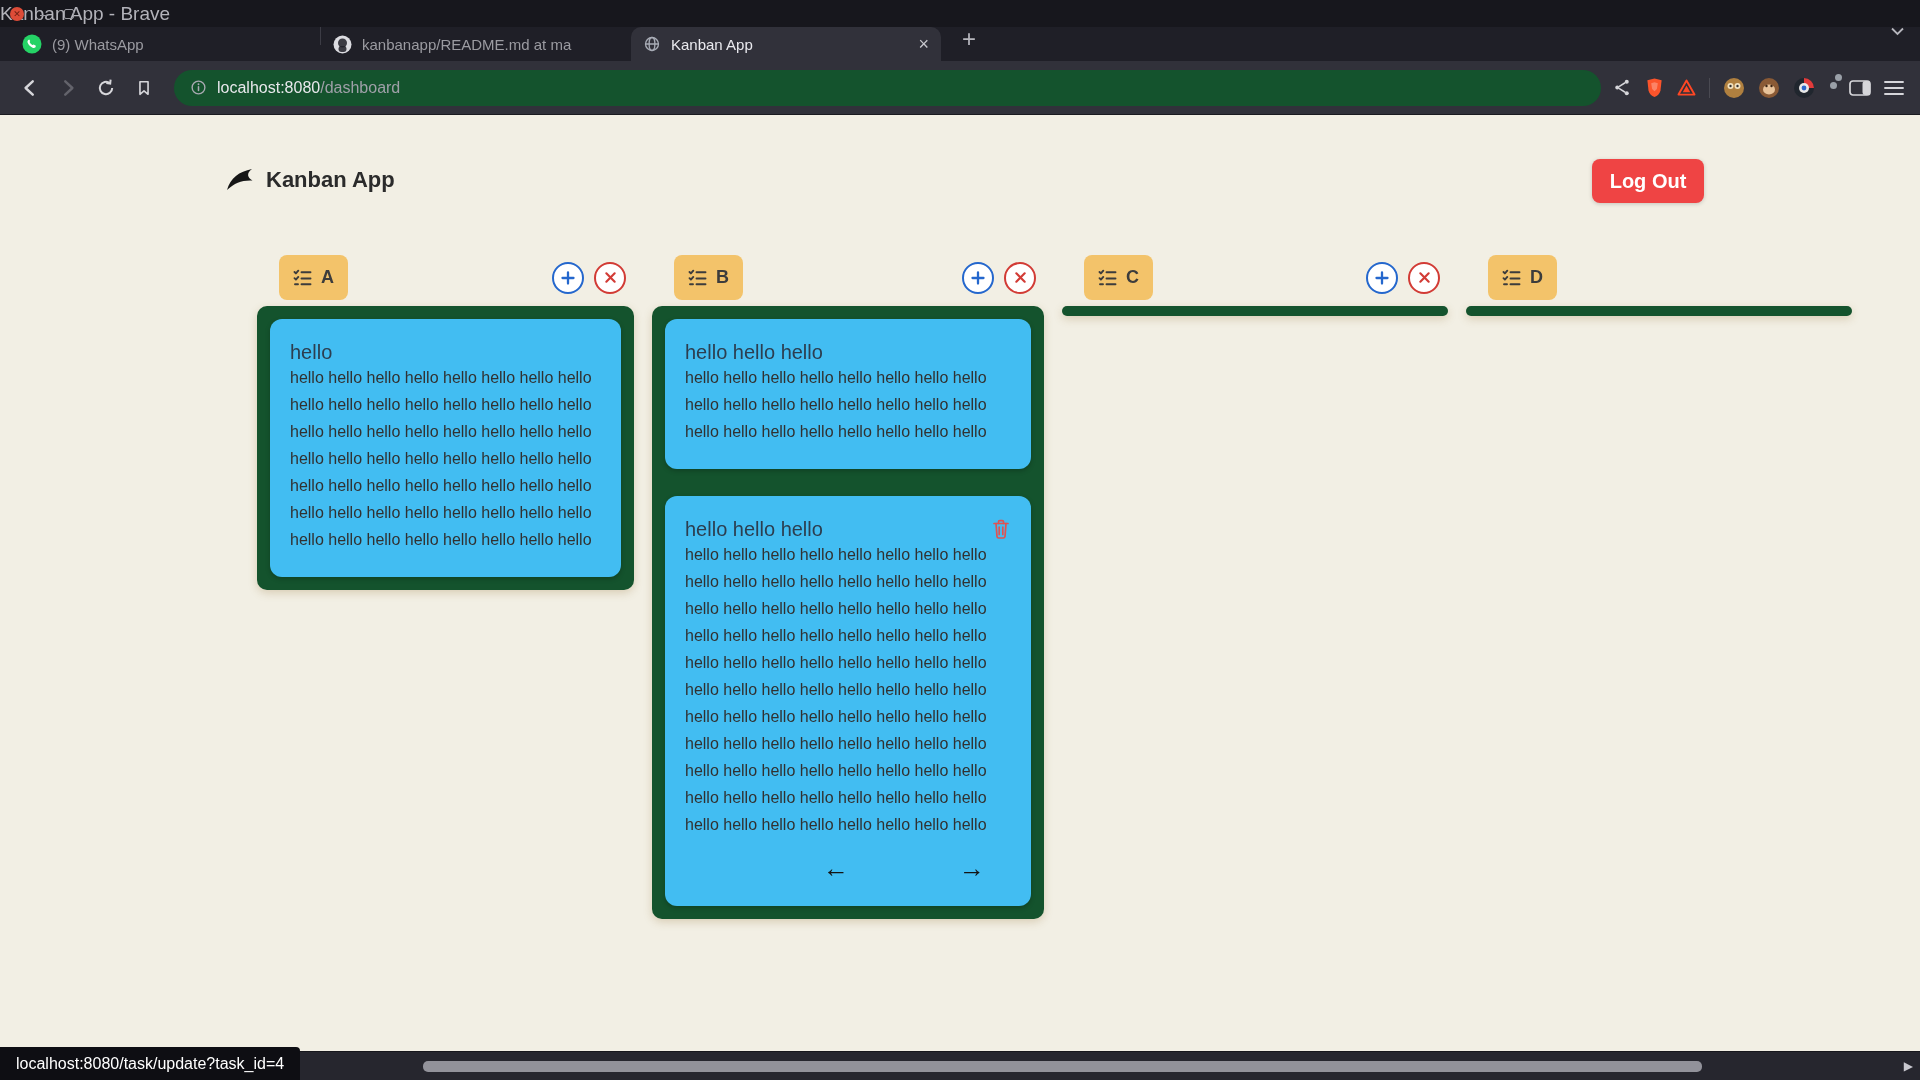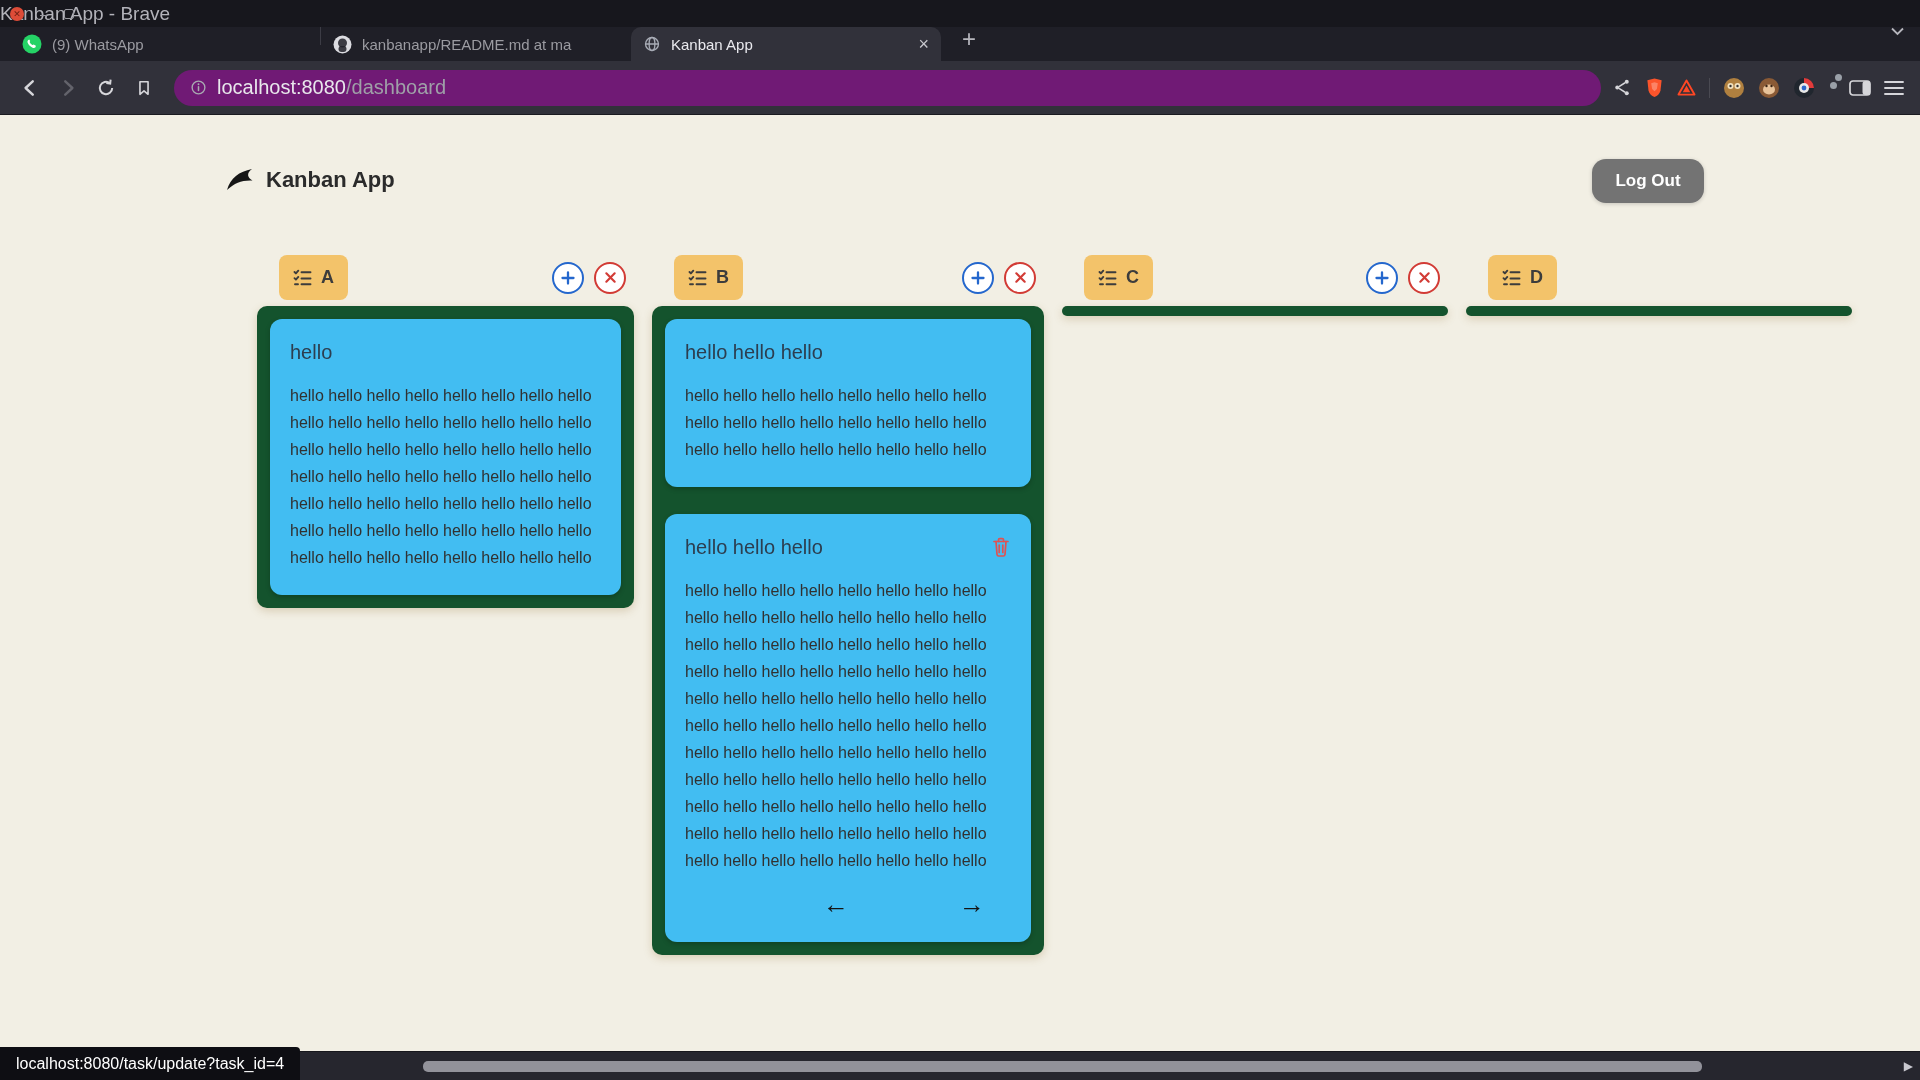--- a/index.html
+++ b/index.html
@@ -25,36 +25,36 @@
     background:linear-gradient(to right,rgba(31,31,39,0),#1f1f27)}
   .tab-close{margin-left:auto;color:#c7c7cd;font-size:18px;line-height:18px}
   .tab-sep{width:1px;height:18px;background:#3c3c45}
   .newtab{color:#b6b6bd;font-size:24px;line-height:24px;margin-left:14px;width:28px;text-align:center}
   .tabsearch{margin-left:auto;margin-right:16px;display:flex}
 
   
   .toolbar{height:54px;background:#31313a;display:flex;align-items:center;padding:0 12px;gap:2px;
     border-bottom:1px solid #1a1a20}
   .tb-btn{width:36px;height:36px;display:flex;align-items:center;justify-content:center;border-radius:50%}
-  .urlbar{flex:1;height:36px;background:#701a75;border-radius:18px;display:flex;align-items:center;
-    padding:0 16px;gap:10px;margin:0 10px;font-size:20px;cursor:text}
+  .urlbar{flex:1;height:36px;background:#14532d;border-radius:18px;display:flex;align-items:center;
+    padding:0 16px;gap:10px;margin:0 10px;font-size:16px;cursor:text}
   .url-host{color:#e8e8ec}
   .url-path{color:#9fa0a8}
   .tb-right{display:flex;align-items:center;gap:13px;padding-right:4px}
   .tb-divider{width:1px;height:20px;background:#4a4a52}
   .puzzle{width:13px;height:13px;background:#9aa0a8;border-radius:2px;position:relative;margin:4px}
   .puzzle::before{content:"";position:absolute;top:-5px;left:3px;width:7px;height:7px;border-radius:50%;background:#9aa0a8}
   .puzzle::after{content:"";position:absolute;right:-5px;top:3px;width:7px;height:7px;border-radius:50%;background:#9aa0a8}
 
   
   .viewport{position:relative;height:965px;background:#f2efe4;overflow:hidden}
   .page-header{position:absolute;top:52px;left:224px;display:flex;align-items:center;gap:12px}
   .app-title{font-size:22px;font-weight:bold;color:#2b2b2b}
-  .logout-btn{position:absolute;top:44px;left:1592px;width:112px;height:44px;background:#737373;
-    color:#fff;border-radius:14px;font-size:17px;font-weight:bold;box-shadow:0 1px 4px rgba(0,0,0,.18)}
+  .logout-btn{position:absolute;top:44px;left:1592px;width:112px;height:44px;background:#ef4444;
+    color:#fff;border-radius:8px;font-size:20px;font-weight:bold;box-shadow:0 1px 4px rgba(0,0,0,.18)}
 
   
   .board{position:absolute;top:140px;left:257px;display:flex;gap:18px;align-items:flex-start}
   .column:nth-child(1){width:377px}
   .column:nth-child(2){width:392px}
   .column:nth-child(3){width:386px}
   .column:nth-child(4){width:386px}
   .col-header{height:45px;display:flex;align-items:center;margin-bottom:6px;padding:0 8px 0 22px}
   .col-badge{height:45px;display:flex;align-items:center;gap:9px;background:#f3c36a;border-radius:8px;
     padding:0 14px;font-size:18px;font-weight:bold;color:#3c3c3c;cursor:pointer}
@@ -66,21 +66,21 @@
   .del-btn{border-color:#d23b35}
   .card-list{background:#14532d;border-radius:10px;padding:13px;
     box-shadow:0 3px 9px rgba(150,120,60,.28)}
   .card-list.empty{height:10px;padding:0}
   .card{background:#42bdf2;border-radius:12px;padding:22px 20px 24px;
     box-shadow:0 2px 5px rgba(0,0,0,.22);cursor:grab}
   .card + .card{margin-top:27px}
   .card-head{display:flex;align-items:flex-start}
   .card-title{font-size:20px;font-weight:500;color:#2c3e50}
   .card-trash{margin-left:auto;display:flex;cursor:pointer}
-  .card-body{margin-top:18px;font-size:16px;line-height:27px;color:#313131}
+  .card-body{font-size:16px;line-height:27px;color:#313131}
   .card-line{white-space:nowrap}
   .card-foot{display:flex;justify-content:space-between;padding:16px 26px 0 138px;
     font-size:26px;color:#141414}
   .card-foot span{cursor:pointer;line-height:28px}
 
   
   .status-tooltip{position:absolute;left:0;bottom:0;height:33px;line-height:33px;background:#0e0e13;
     color:#fff;font-size:16px;padding:0 16px;border-radius:0 4px 0 0;z-index:5}
   .hscroll{position:absolute;left:0;right:0;bottom:0;height:29px;background:#26262e;
     border-top:1px solid #17171c}

